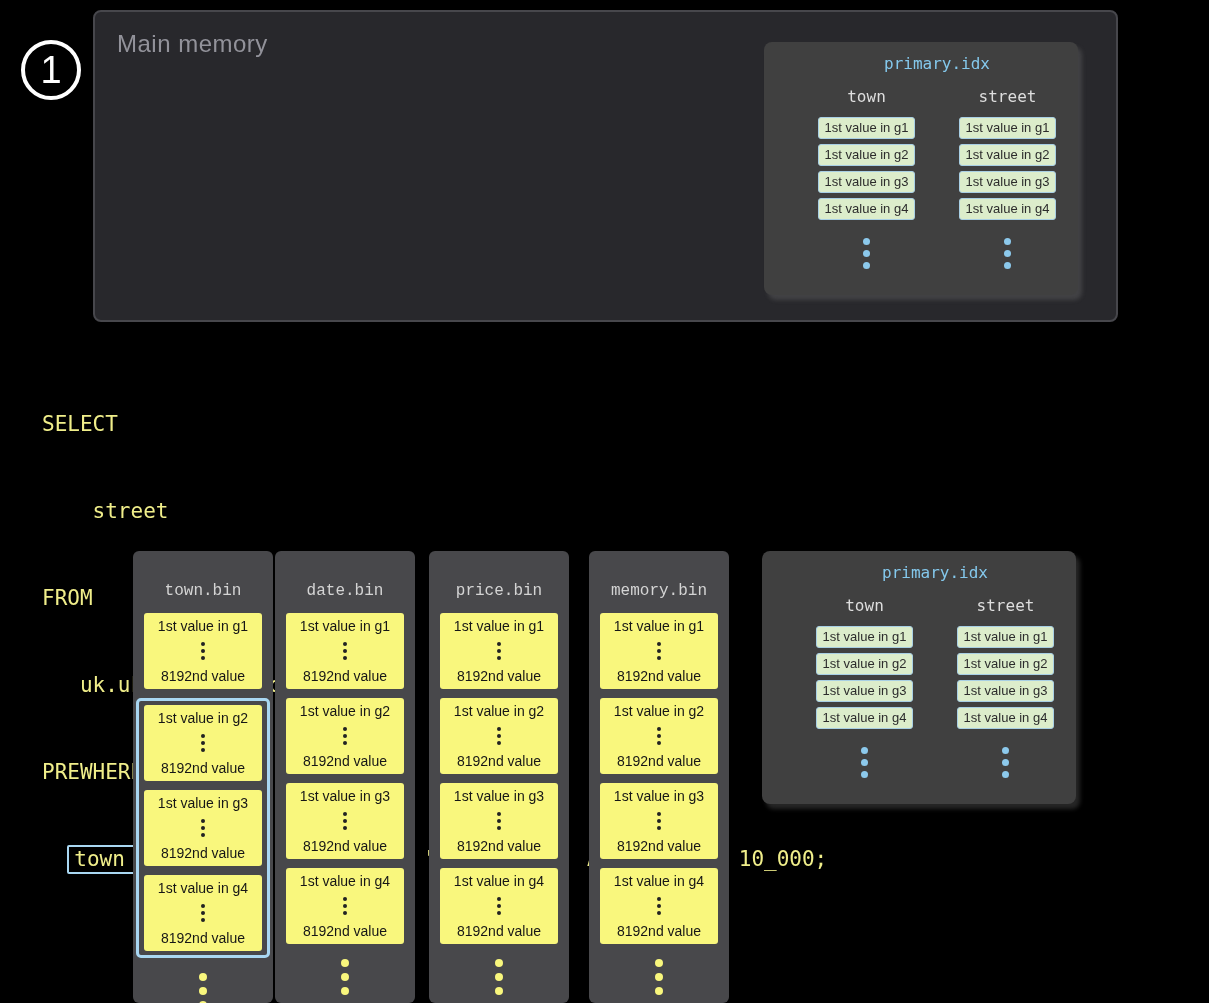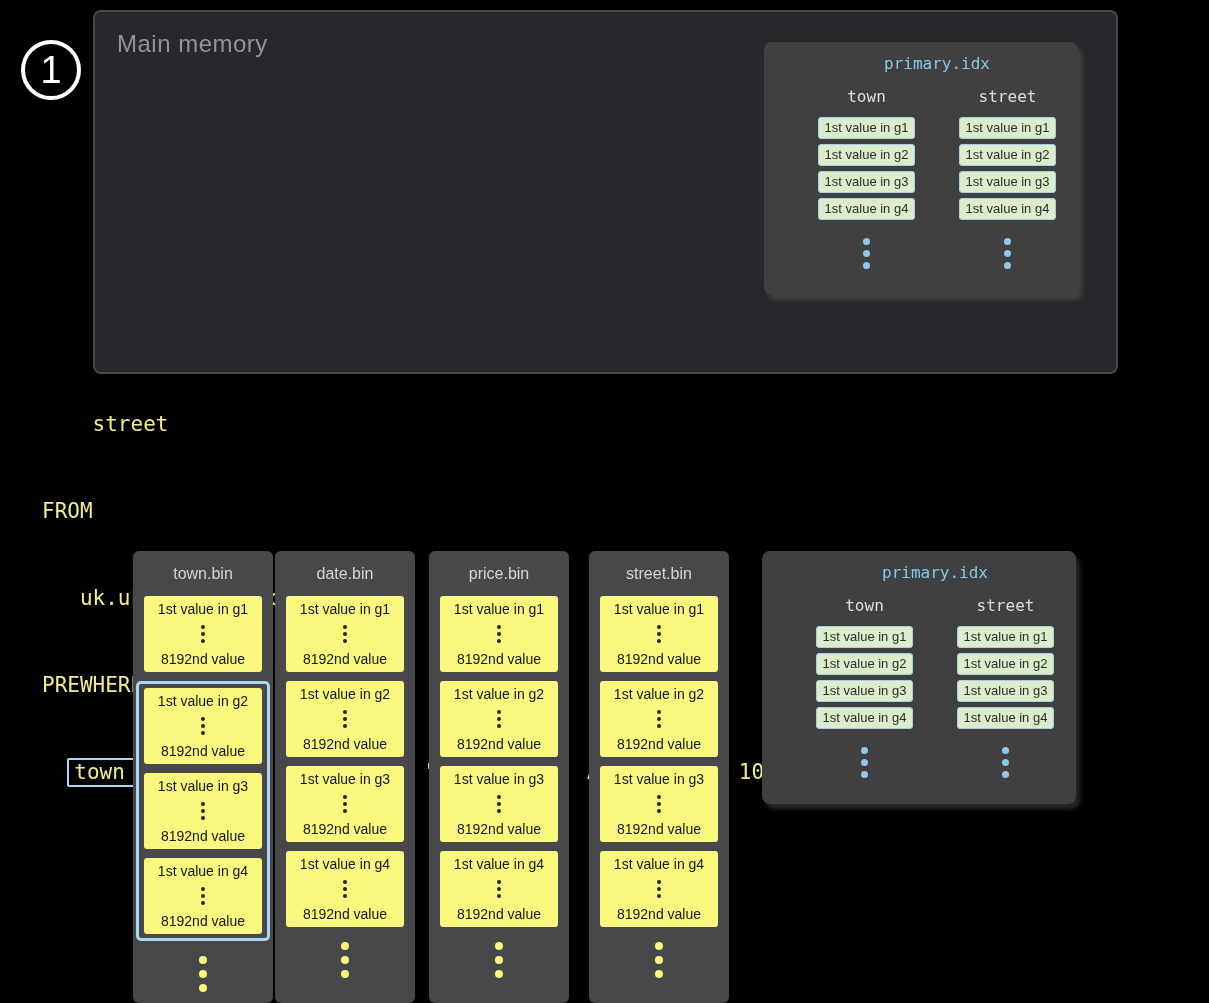--- a/index.html
+++ b/index.html
@@ -6,21 +6,21 @@
   html,body { background:#000; }
   body { width:1209px; height:1003px; font-family:"Liberation Sans", sans-serif; }
   .stage { position:relative; width:1209px; height:1003px; background:#000; overflow:hidden; }
 
   
   .badge { position:absolute; left:21px; top:40px; width:60px; height:60px;
            border:4px solid #fff; border-radius:50%; display:flex; align-items:center;
            justify-content:center; color:#fff; font-size:38px; }
 
   
-  .main-memory { position:absolute; left:93px; top:10px; width:1025px; height:364px;
+  .main-memory { position:absolute; left:93px; top:10px; width:1025px; height:312px;
                  background:#28282c; border:2px solid #47474c; border-radius:8px; }
   .mm-title { position:absolute; left:22px; top:18px; font-size:24px; color:#92929a; letter-spacing:.5px; }
 
   
   .pidx { position:absolute; width:314px; height:253px; background:#404040; border-radius:8px;
           padding-top:12px; box-shadow:4px 5px 4px rgba(125,125,125,.30);padding-left:32px; }
   .pidx-top { left:669px; top:30px; }
   .pidx-bottom { left:762px; top:551px; }
   .pidx-title { text-align:center; font-family:"DejaVu Sans Mono", monospace; font-size:16px;
                 color:#84c8ec; margin-bottom:14px; }
@@ -35,22 +35,22 @@
   
   .sql { position:absolute; left:42px; top:352px; font-family:"DejaVu Sans Mono", monospace;
          font-size:21px; line-height:29px; color:#f0ee8a; white-space:pre; }
   .hl-box { display:inline-block; border:2px solid #a9d7f2; border-radius:2px;
             padding:0 5px; line-height:25px; vertical-align:baseline; }
 
   
   .bin { position:absolute; top:551px; width:140px; height:452px; background:#48484b;
          border-radius:6px; padding-top:14px; }
   .bin-town{left:133px} .bin-date{left:275px} .bin-price{left:429px} .bin-street{left:589px}
-  .bin-title { text-align:center; font-family:Liberation Sans, sans-serif; font-size:16px;
-               color:#d4d4d4; margin-bottom:13px; }
+  .bin-title { text-align:center; font-family:Liberation Mono, monospace; font-size:16px;
+               color:#d4d4d4; margin-bottom:13px;margin-top:17px; }
   .granule { width:118px; height:76px; margin:0 auto 9px; background:#f9f77d; border-radius:3px;
              display:flex; flex-direction:column; align-items:center; justify-content:space-between;
              padding:5px 2px; color:#161616; font-size:14px; }
   .g-first,.g-last { white-space:nowrap; }
   .gdots { display:flex; flex-direction:column; align-items:center; }
   .gdots i { width:4px; height:4px; border-radius:50%; background:#222; margin:1.5px 0; }
   .sel-wrap { width:134px; margin:0 auto 9px; border:3px solid #a9d7f2; border-radius:5px; padding:4px 0; }
   .sel-wrap .granule:last-child { margin-bottom:0; }
   .ydots { display:flex; flex-direction:column; align-items:center; margin-top:12px; }
   .ydots i { width:8px; height:8px; border-radius:50%; background:#f9f77d; margin:3px 0; }
@@ -92,20 +92,21 @@
               <i></i>
               <i></i>
               <i></i>
             </div>
         </div>
       </div>
     </div>
   </div>
 
   <div class="sql">
+    <div>SELECT</div>
     <div>    street</div>
     <div>FROM</div>
     <div>   uk.uk_price_paid_simple</div>
     <div>PREWHERE</div>
     <div><span>  </span><span class="hl-box"><span>town = 'LONDON'</span></span><span> AND date &gt; '2024-12-31' AND price &lt; 10_000;</span></div>
   </div>
 
   <div class="bin bin-town">
     <div class="bin-title">town.bin</div>
     <div class="granule">
@@ -237,21 +238,21 @@
       <div class="g-last">8192nd value</div>
     </div>
     <div class="ydots">
         <i></i>
         <i></i>
         <i></i>
       </div>
   </div>
 
   <div class="bin bin-street">
-    <div class="bin-title">street.bin</div>
+    <div class="bin-title">memory.bin</div>
     <div class="granule">
       <div class="g-first">1st value in g1</div>
       <div class="gdots">
           <i></i>
           <i></i>
           <i></i>
         </div>
       <div class="g-last">8192nd value</div>
     </div>
     <div class="granule">

